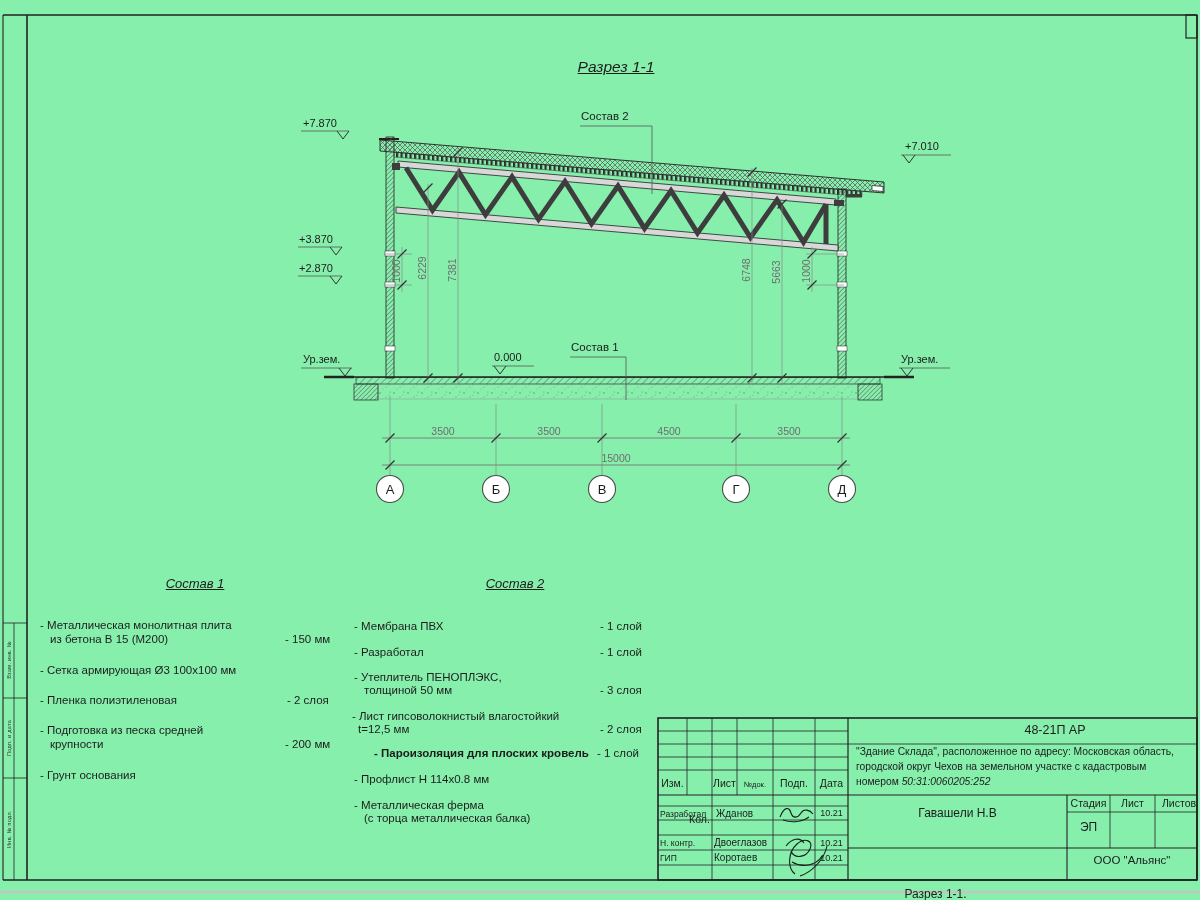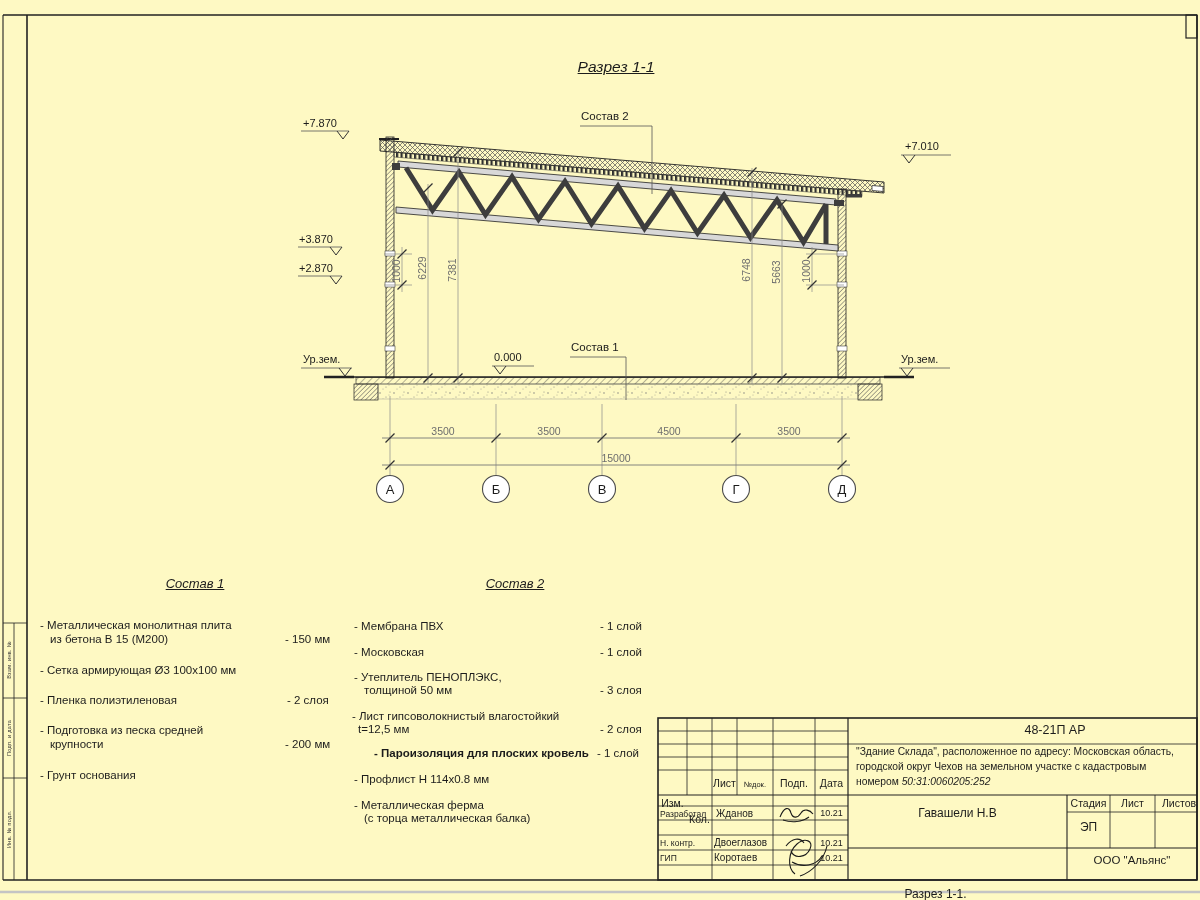--- a/index.html
+++ b/index.html
@@ -1,16 +1,16 @@
 <!DOCTYPE html>
 <html><head>
 <meta charset="utf-8">
 <style>
   html,body{margin:0;padding:0;background:#fff;}
-  #sheet{position:relative;width:1200px;height:900px;background:#fef9c3;overflow:hidden;
+  #sheet{position:relative;width:1200px;height:900px;background:#86efac;overflow:hidden;
          font-family:"Liberation Sans",sans-serif;}
   svg{position:absolute;left:0;top:0;}
   .t{position:absolute;white-space:nowrap;color:#1c1c1c;font-family:"Liberation Sans",sans-serif;}
   .dim{color:#6e6e6e;font-size:10.5px;}
   .ctr{text-align:center;}
   .rot{transform:translate(-50%,-50%) rotate(-90deg);}
   .ital{font-style:italic;}
   .under{text-decoration:underline;}
   .strip{font-size:5.5px;color:#333;letter-spacing:.3px;}
 </style>
@@ -252,42 +252,42 @@
 <div class="t" style="left:40px;top:694px;font-size:11.5px;">- Пленка полиэтиленовая</div>
 <div class="t" style="left:287px;top:694px;font-size:11.5px;">-  2 слоя</div>
 <div class="t" style="left:40px;top:724px;font-size:11.5px;">- Подготовка из песка средней</div>
 <div class="t" style="left:50px;top:738px;font-size:11.5px;">крупности</div>
 <div class="t" style="left:285px;top:738px;font-size:11.5px;">- 200 мм</div>
 <div class="t" style="left:40px;top:769px;font-size:11.5px;">- Грунт основания</div>
 
 <div class="t ital under" style="left:515px;top:576px;transform:translateX(-50%);font-size:13px;">Состав 2</div>
 <div class="t" style="left:354px;top:620px;font-size:11.5px;">- Мембрана ПВХ</div>
 <div class="t" style="left:600px;top:620px;font-size:11.5px;">- 1 слой</div>
-<div class="t" style="left:354px;top:646px;font-size:11.5px;">- Московская</div>
+<div class="t" style="left:354px;top:646px;font-size:11.5px;">- Разработал</div>
 <div class="t" style="left:600px;top:646px;font-size:11.5px;">- 1 слой</div>
 <div class="t" style="left:354px;top:671px;font-size:11.5px;">- Утеплитель ПЕНОПЛЭКС,</div>
 <div class="t" style="left:364px;top:684px;font-size:11.5px;">толщиной 50 мм</div>
 <div class="t" style="left:600px;top:684px;font-size:11.5px;">- 3 слоя</div>
 <div class="t" style="left:352px;top:710px;font-size:11.5px;">- Лист гипсоволокнистый влагостойкий</div>
 <div class="t" style="left:358px;top:723px;font-size:11.5px;">t=12,5 мм</div>
 <div class="t" style="left:600px;top:723px;font-size:11.5px;">- 2 слоя</div>
 <div class="t" style="left:374px;top:747px;font-size:11.5px;font-weight:bold;">- Пароизоляция для плоских кровель</div>
 <div class="t" style="left:597px;top:747px;font-size:11.5px;">- 1 слой</div>
 <div class="t" style="left:354px;top:773px;font-size:11.5px;">- Профлист Н 114х0.8 мм</div>
 <div class="t" style="left:354px;top:799px;font-size:11.5px;">- Металлическая ферма</div>
 <div class="t" style="left:364px;top:812px;font-size:11.5px;">(с торца металлическая балка)</div>
 
 <div class="t ctr" style="left:848px;top:723px;width:414px;font-size:12.5px;">48-21П АР</div>
 <div class="t" style="left:856px;top:746px;font-size:10.3px;">"Здание Склада", расположенное по адресу: Московская область,</div>
 <div class="t" style="left:856px;top:761px;font-size:10.3px;">городской округ Чехов на земельном участке с кадастровым</div>
 <div class="t" style="left:856px;top:776px;font-size:10.3px;">
   <span>номером </span><span class="ital">50:31:0060205:252</span>
 </div>
 
-<div class="t ctr" style="left:658px;top:777px;width:29px;font-size:10.5px;margin-top:20px;">Изм.</div>
+<div class="t ctr" style="left:658px;top:777px;width:29px;font-size:10.5px;">Изм.</div>
 <div class="t ctr" style="left:687px;top:777px;width:25px;font-size:10.5px;margin-top:36px;">Кол.</div>
 <div class="t ctr" style="left:712px;top:777px;width:25px;font-size:10.5px;">Лист</div>
 <div class="t ctr" style="left:737px;top:780px;width:36px;font-size:7.5px;">№док.</div>
 <div class="t ctr" style="left:773px;top:777px;width:42px;font-size:10.5px;">Подп.</div>
 <div class="t ctr" style="left:815px;top:777px;width:33px;font-size:10.5px;">Дата</div>
 
 <div class="t" style="left:660px;top:809px;font-size:8.5px;">Разработал</div>
 <div class="t" style="left:716px;top:808px;font-size:10px;">Жданов</div>
 <div class="t ctr" style="left:815px;top:808px;width:33px;font-size:9px;">10.21</div>
 <div class="t" style="left:660px;top:838px;font-size:8.5px;">Н. контр.</div>

